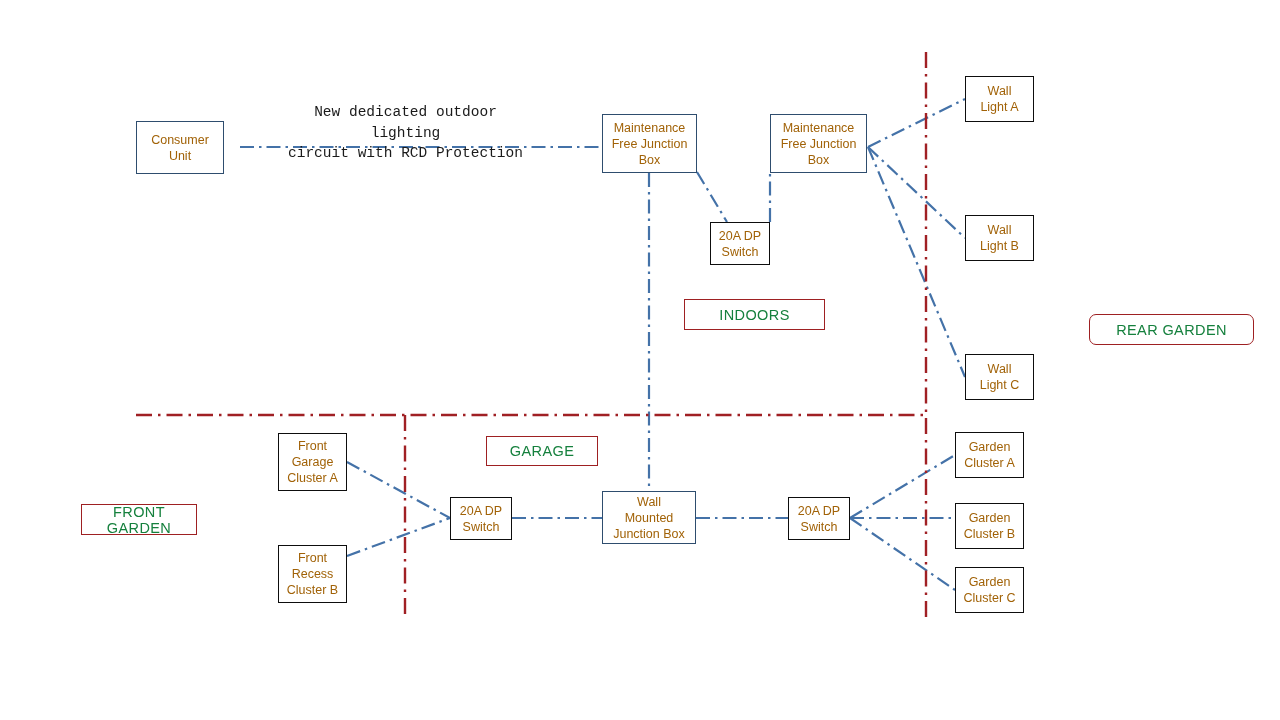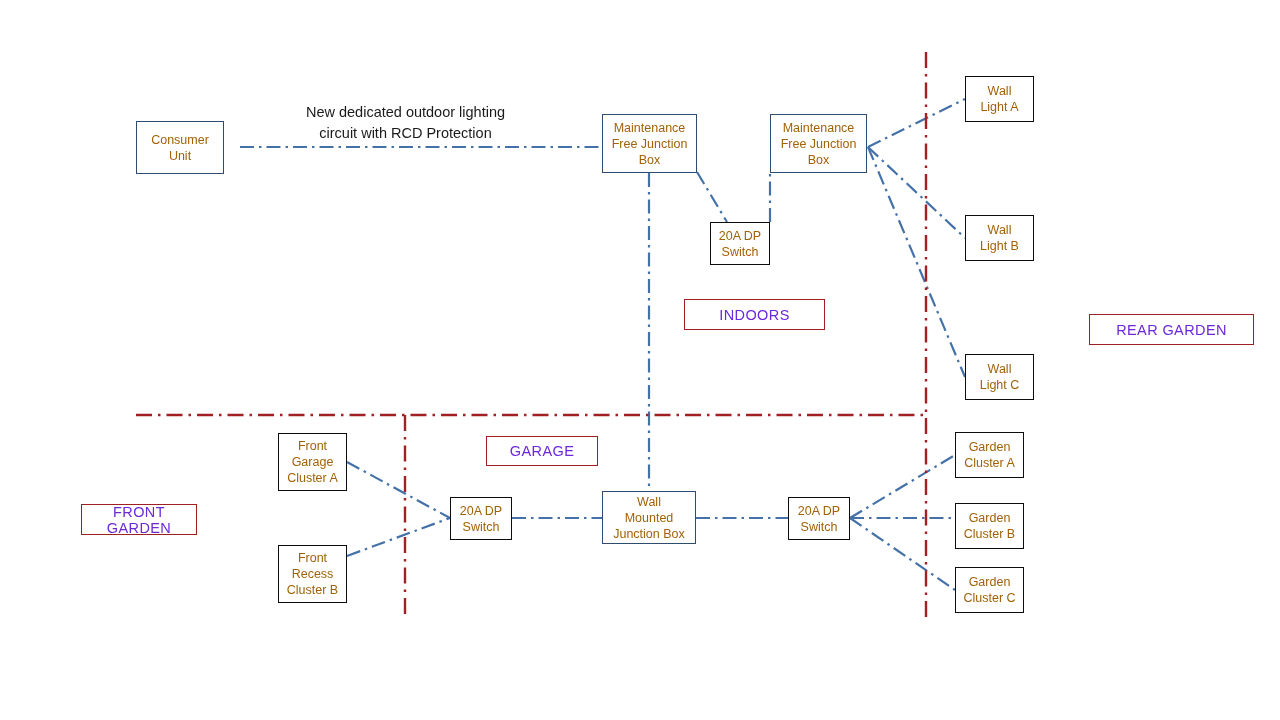--- a/index.html
+++ b/index.html
@@ -47,21 +47,21 @@
   }
   .region-label {
     position: absolute;
     box-sizing: border-box;
     background: #ffffff;
     border: 1.4px solid #9e2022;
     display: flex;
     align-items: center;
     justify-content: center;
     text-align: center;
-    color: #6d28d9;
+    color: #15803d;
     font-size: 14.5px;
     letter-spacing: 0.4px;
     z-index: 3;
   }
   .free-text {
     position: absolute;
     text-align: center;
     color: #1a1a1a;
     font-size: 14.5px;
     line-height: 1.42;
@@ -158,27 +158,27 @@
       </div>
       <div class="node black-border" style="left: 955px; top: 567px; width: 69px; height: 46px; border-color: rgb(13, 13, 13);">
         <span style="white-space: pre-line;">Garden
 Cluster C</span>
       </div>
     </div>
   <div id="label-layer">
       <div class="region-label" style="left: 684px; top: 299px; width: 141px; height: 31px; border-color: rgb(158, 32, 34);">
         <span>INDOORS</span>
       </div>
-      <div class="region-label" style="left: 1089px; top: 314px; width: 165px; height: 31px; border-color: rgb(158, 32, 34);">
+      <div class="region-label" style="left: 1089px; top: 314px; width: 165px; height: 31px; border-color: rgb(158, 32, 34); border-radius: 7px;">
         <span>REAR GARDEN</span>
       </div>
       <div class="region-label" style="left: 486px; top: 436px; width: 112px; height: 30px; border-color: rgb(158, 32, 34);">
         <span>GARAGE</span>
       </div>
       <div class="region-label" style="left: 81px; top: 504px; width: 116px; height: 31px; border-color: rgb(158, 32, 34);">
         <span>FRONT GARDEN</span>
       </div>
     </div>
 
-  <div class="free-text" style="left: 288px; top: 102px; width: 235px;">New dedicated outdoor  lighting
+  <div class="free-text" style="left: 288px; top: 102px; width: 235px; font-family: Liberation Mono, monospace;">New dedicated outdoor  lighting
 circuit with RCD Protection</div>
 
 </div>
 
 </body></html>

